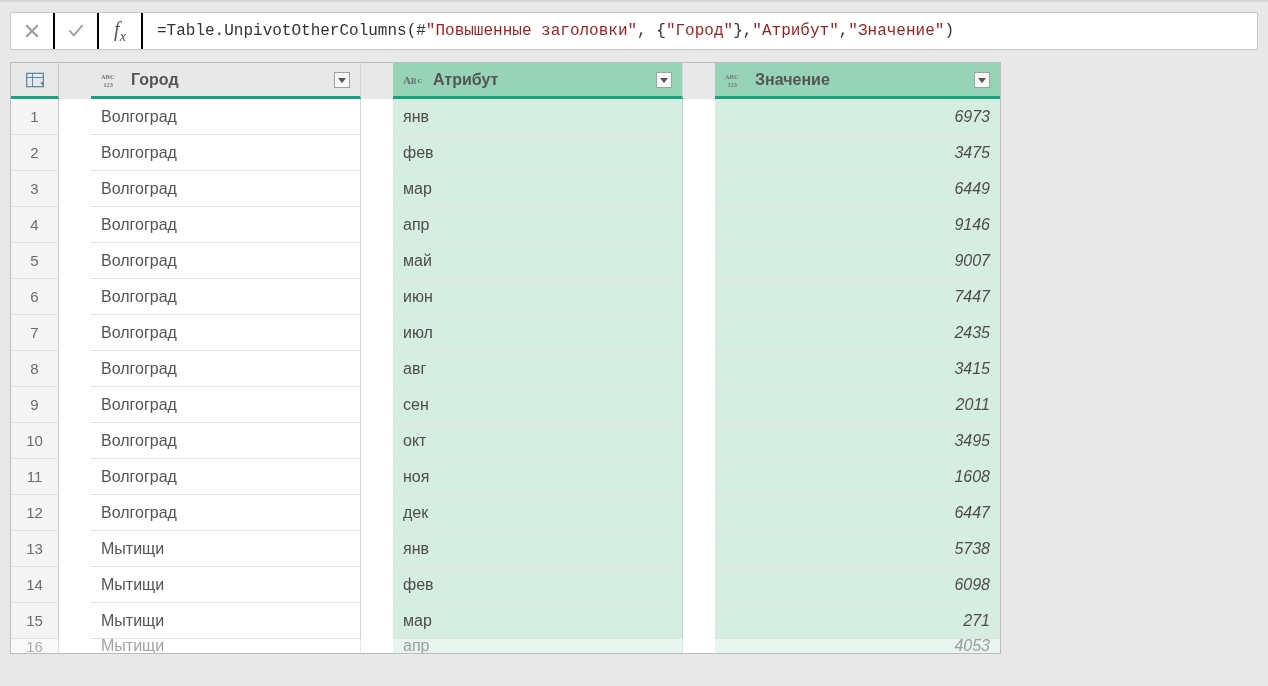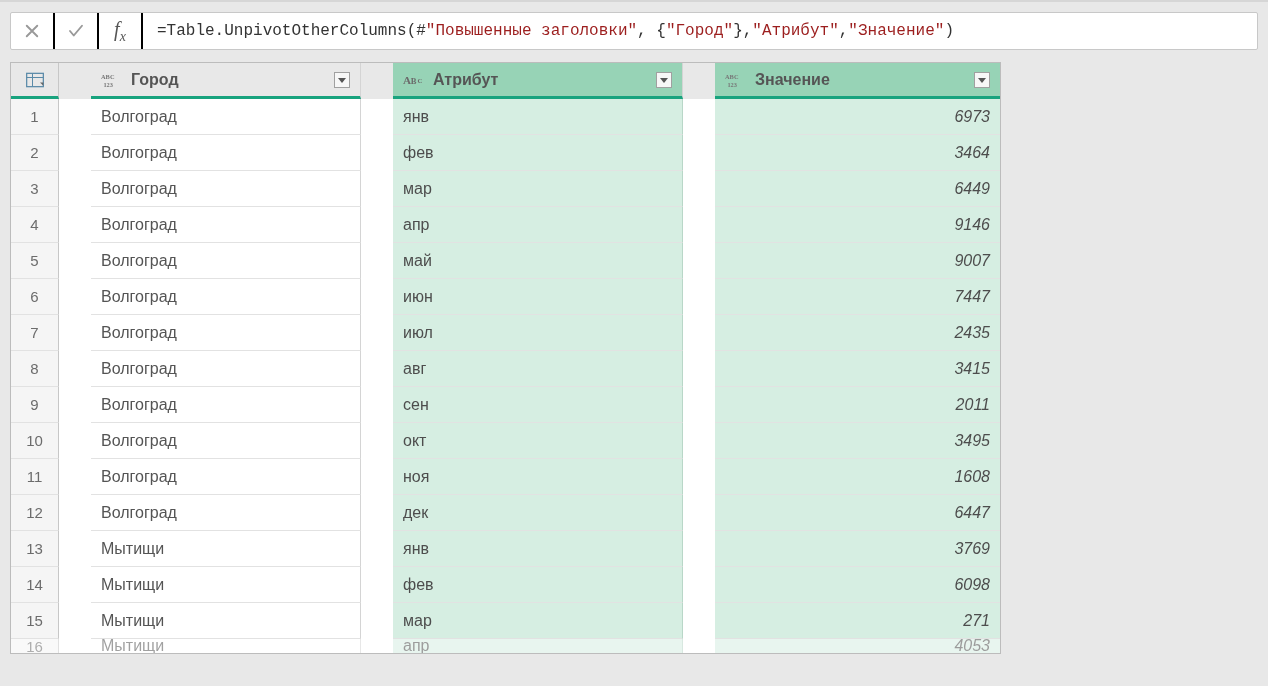--- a/index.html
+++ b/index.html
@@ -258,21 +258,21 @@
           <div class="row data-row">
             <div class="cell rownum">1</div>
             <div class="cell col-a">Волгоград</div>
             <div class="cell col-b">янв</div>
             <div class="cell col-c" style="border-right: none;">6973</div>
           </div>
           <div class="row data-row">
             <div class="cell rownum">2</div>
             <div class="cell col-a">Волгоград</div>
             <div class="cell col-b">фев</div>
-            <div class="cell col-c" style="border-right: none;">3464</div>
+            <div class="cell col-c" style="border-right: none;">3475</div>
           </div>
           <div class="row data-row">
             <div class="cell rownum">3</div>
             <div class="cell col-a">Волгоград</div>
             <div class="cell col-b">мар</div>
             <div class="cell col-c" style="border-right: none;">6449</div>
           </div>
           <div class="row data-row">
             <div class="cell rownum">4</div>
             <div class="cell col-a">Волгоград</div>
@@ -324,21 +324,21 @@
           <div class="row data-row">
             <div class="cell rownum">12</div>
             <div class="cell col-a">Волгоград</div>
             <div class="cell col-b">дек</div>
             <div class="cell col-c" style="border-right: none;">6447</div>
           </div>
           <div class="row data-row">
             <div class="cell rownum">13</div>
             <div class="cell col-a">Мытищи</div>
             <div class="cell col-b">янв</div>
-            <div class="cell col-c" style="border-right: none;">3769</div>
+            <div class="cell col-c" style="border-right: none;">5738</div>
           </div>
           <div class="row data-row">
             <div class="cell rownum">14</div>
             <div class="cell col-a">Мытищи</div>
             <div class="cell col-b">фев</div>
             <div class="cell col-c" style="border-right: none;">6098</div>
           </div>
           <div class="row data-row">
             <div class="cell rownum">15</div>
             <div class="cell col-a">Мытищи</div>

